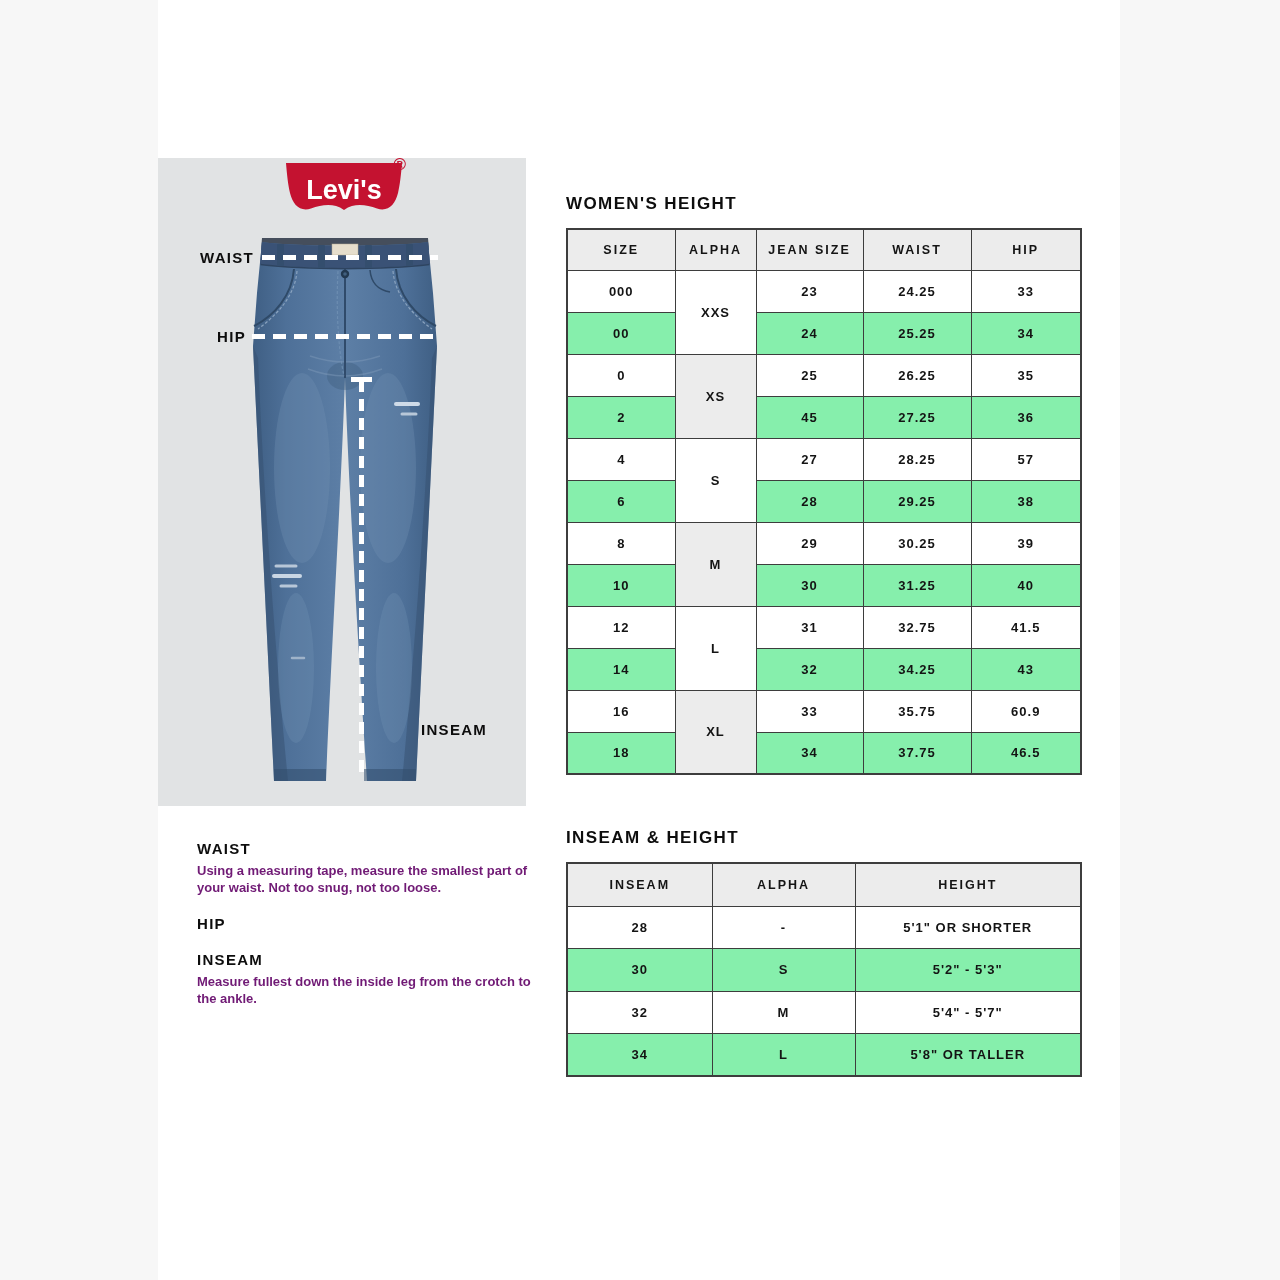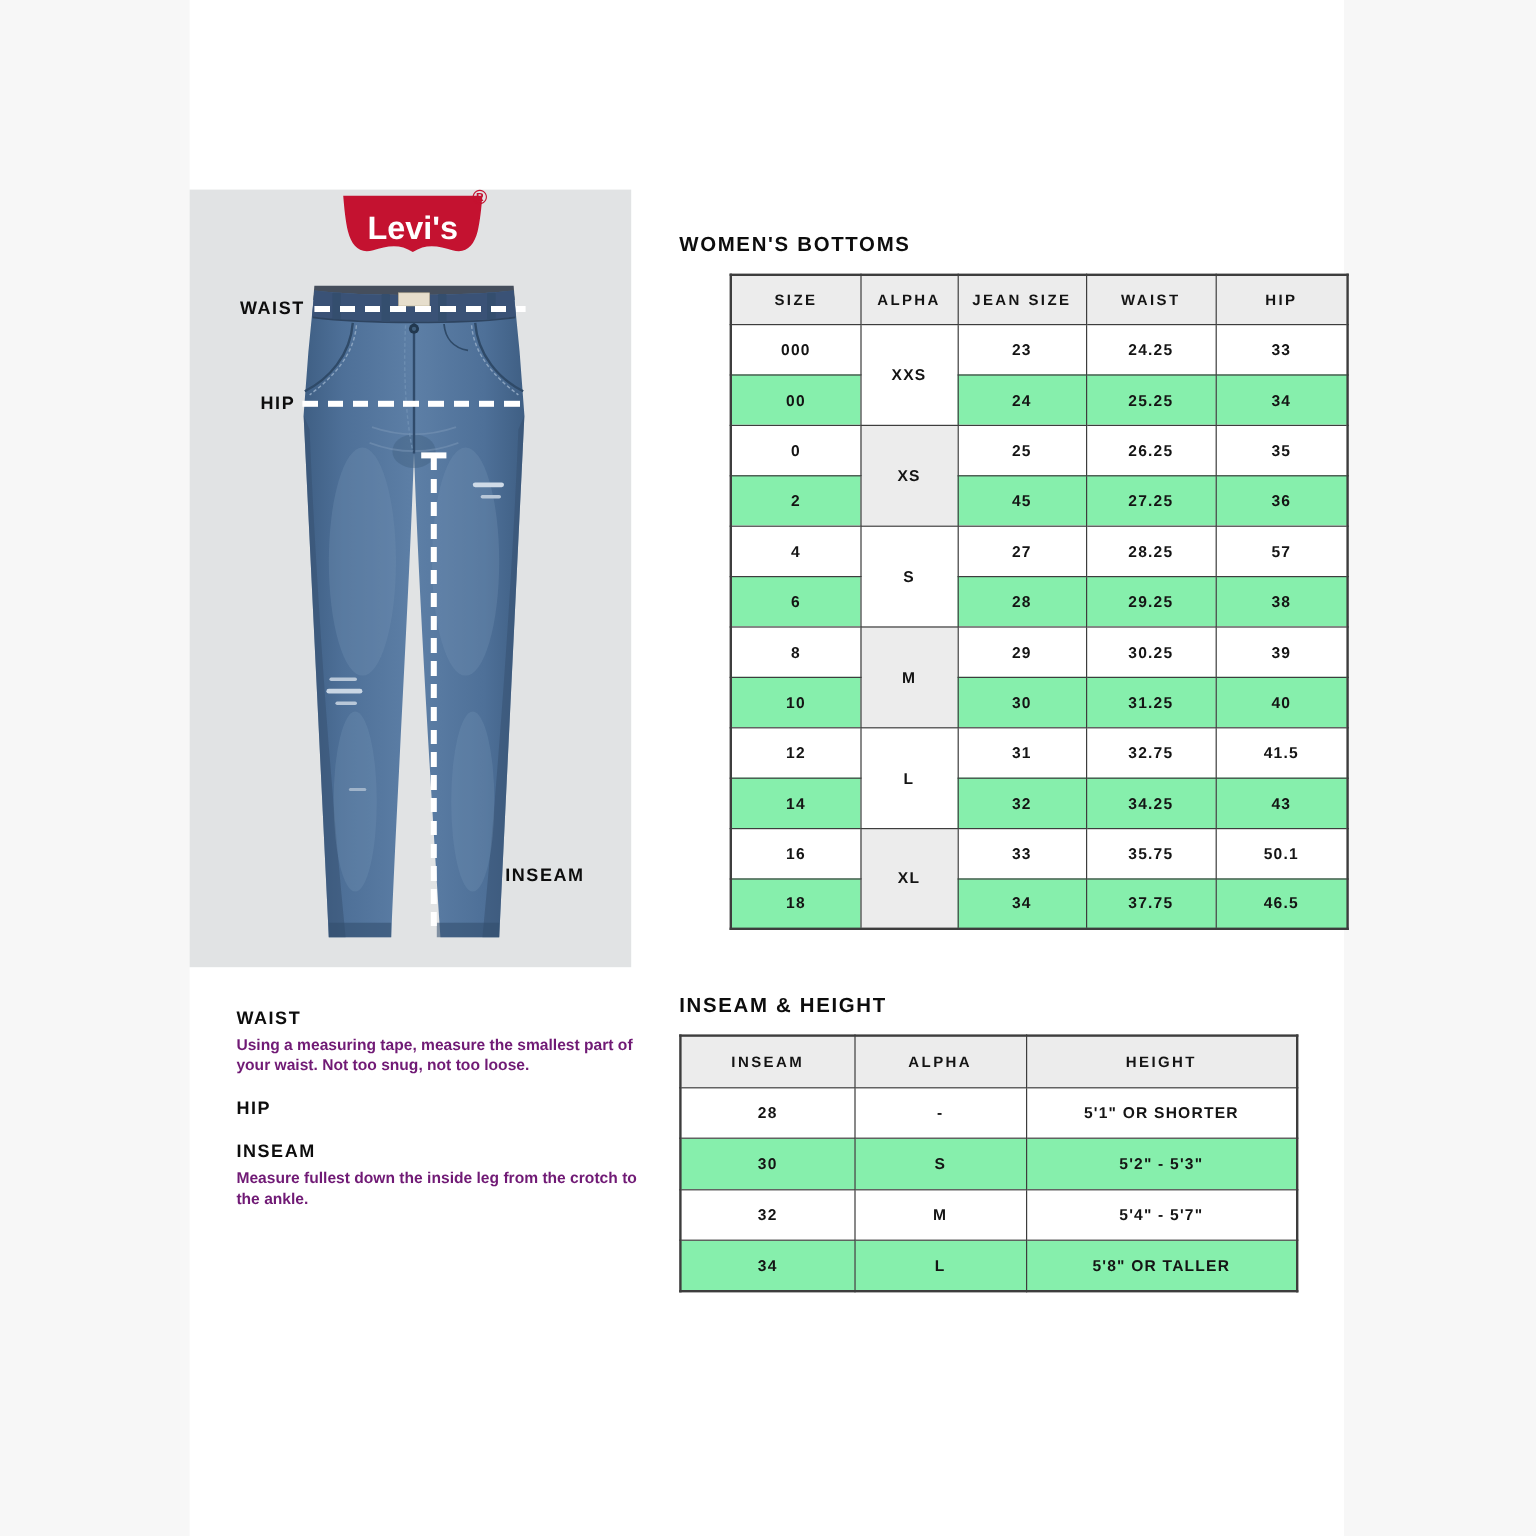--- a/index.html
+++ b/index.html
@@ -29,21 +29,21 @@
   #waist-label  { right:272px; top:91px; }
   #hip-label    { right:280px; top:170px; }
   #inseam-label { left:263px;  top:563px; }
 
   
   .section { position:absolute; }
   #section-bottoms { left:566px; top:194px; }
   #section-inseam  { left:566px; top:828px; }
   .section-title { font-size:17px; font-weight:bold; letter-spacing:1.4px; color:#0d0d0d; margin-bottom:14px; white-space:nowrap; }
   table { border-collapse:collapse; table-layout:fixed; background:#fff; border:2px solid #3d3d3d; }
-  #bottoms-table { width:514px;margin-left:42px; }
+  #bottoms-table { width:514px; }
   #inseam-table  { width:514px; }
   th, td { border:1.5px solid #3d3d3d; text-align:center; vertical-align:middle;
            font-weight:bold; color:#141414; }
   th { height:41px; background:#ececec; font-size:12.5px; letter-spacing:2px; }
   td { height:42px; font-size:13px; letter-spacing:1px; }
   #inseam-table th { height:43px; }
   #inseam-table td { height:42.5px; }
   tr.rw td { background:#ffffff; }
   tr.rg td { background:#86efac; }
   td.aw { background:#ffffff !important; }
@@ -134,21 +134,21 @@
     <div class="dash-h" id="hip-line"></div>
     <div class="dash-cap" id="inseam-cap"></div>
     <div class="dash-v" id="inseam-line"></div>
 
     <div class="m-label" id="waist-label">WAIST</div>
     <div class="m-label" id="hip-label">HIP</div>
     <div class="m-label" id="inseam-label">INSEAM</div>
   </div>
 
   <div class="section" id="section-bottoms">
-    <div class="section-title">WOMEN'S BOTTOMS</div>
+    <div class="section-title">WOMEN'S HEIGHT</div>
     <table id="bottoms-table">
       <colgroup>
           <col style="width:108px">
           <col style="width:81px">
           <col style="width:107px">
           <col style="width:108px">
           <col style="width:110px">
         </colgroup>
       <thead>
         <tr>
@@ -223,21 +223,21 @@
           <td>14</td>
           <td>32</td>
           <td>34.25</td>
           <td>43</td>
         </tr>
         <tr class="rw">
           <td>16</td>
           <td class="ag" rowspan="2">XL</td>
           <td>33</td>
           <td>35.75</td>
-          <td>50.1</td>
+          <td>60.9</td>
         </tr>
         <tr class="rg">
           <td>18</td>
           <td>34</td>
           <td>37.75</td>
           <td>46.5</td>
         </tr>
       </tbody>
     </table>
   </div>

